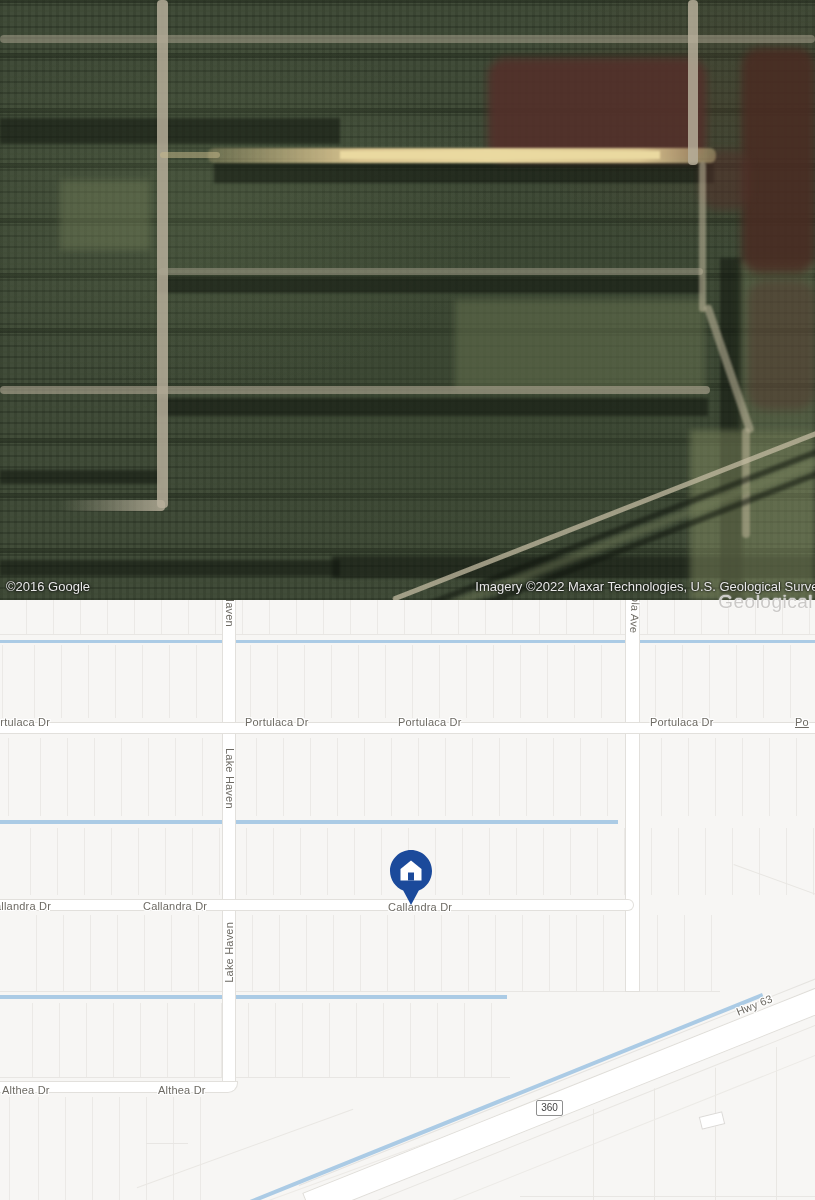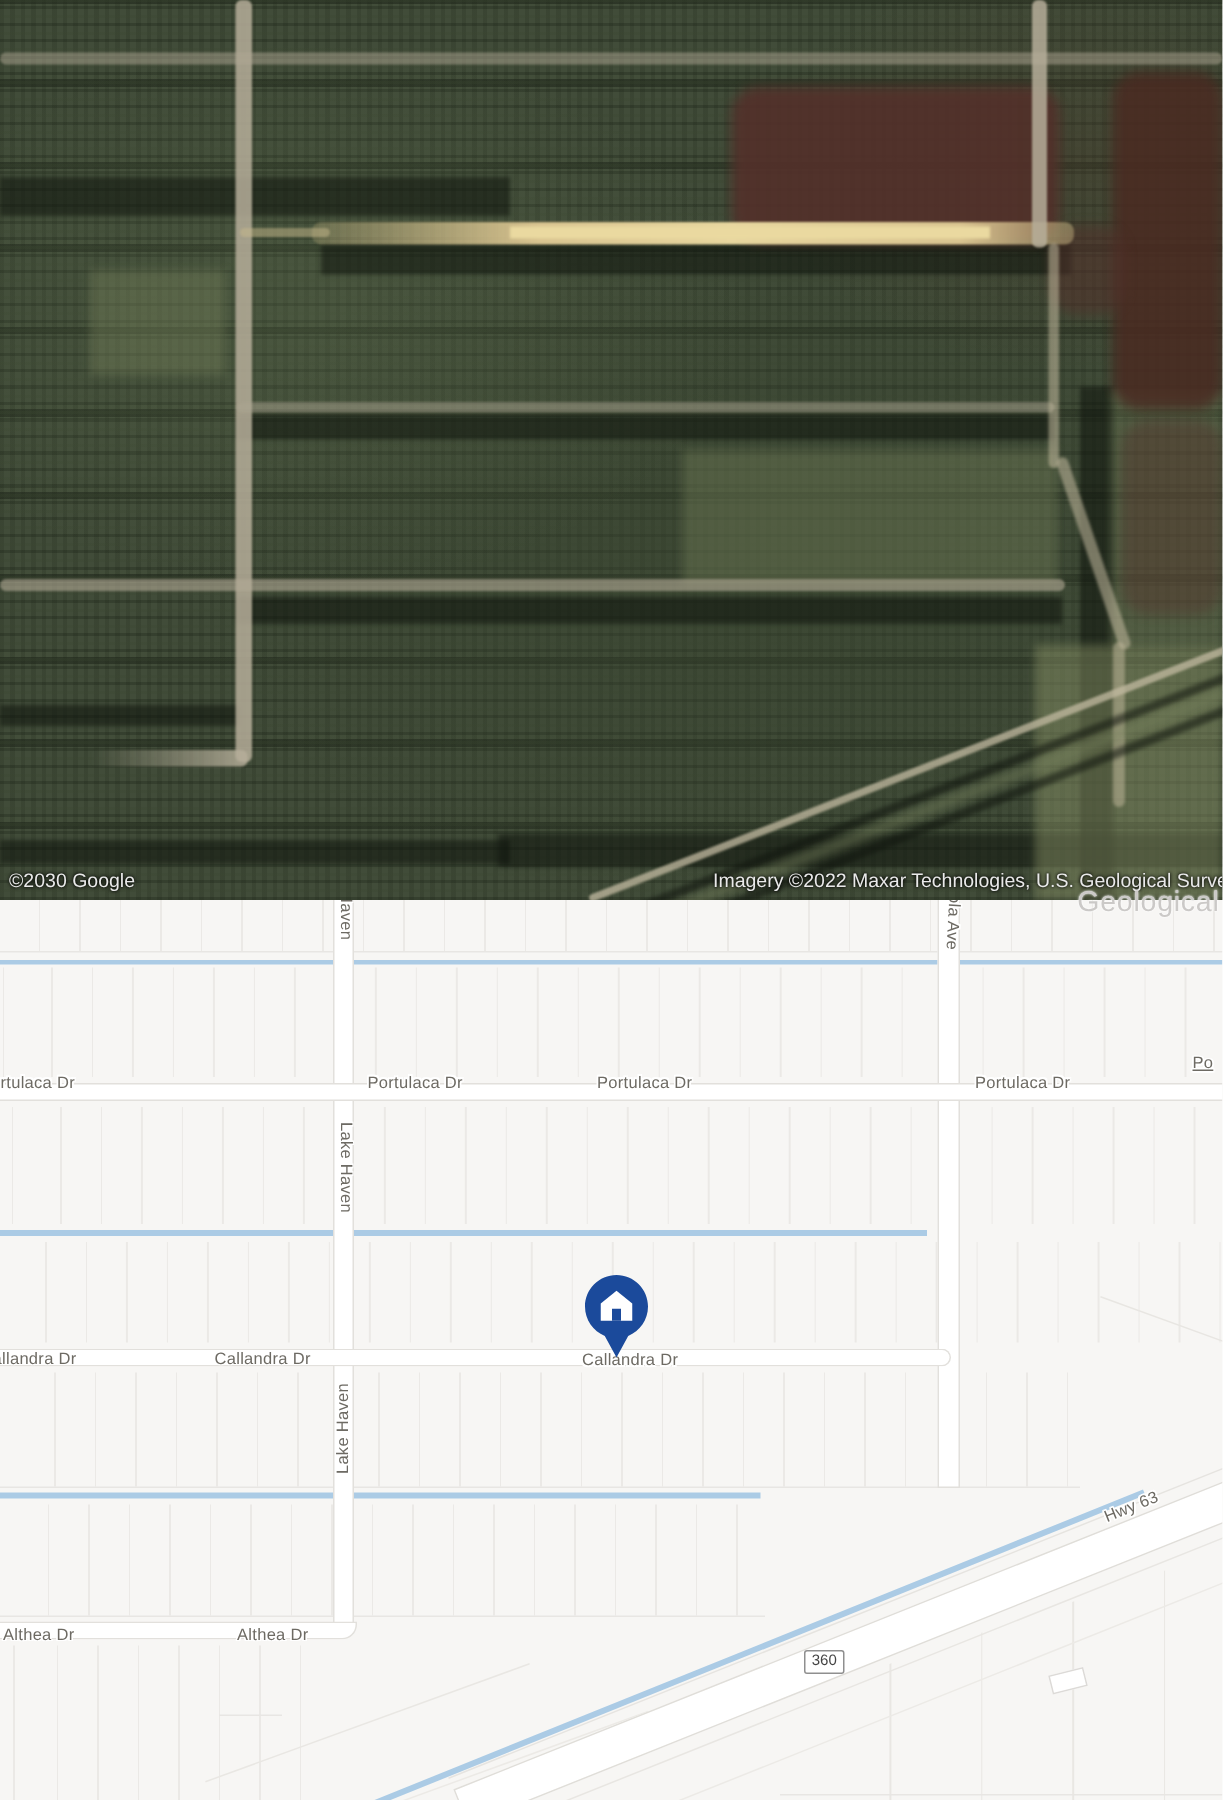--- a/index.html
+++ b/index.html
@@ -86,21 +86,21 @@
     <div class="sb sroad" style="left:688px;top:0;width:10px;height:165px;"></div>
     <div class="sb sroad" style="left:699px;top:162px;width:7px;height:150px;background:rgba(195,185,158,.55);filter:blur(1px);"></div>
     <div class="sb sroad" style="left:703px;top:305px;width:8px;height:135px;background:rgba(195,185,158,.55);filter:blur(1px);transform:rotate(-19deg);transform-origin:top center;"></div>
     <div class="sb sroad" style="left:742px;top:428px;width:8px;height:110px;background:rgba(195,185,158,.5);filter:blur(1px);"></div>
 
     <div class="sb sroad" style="left:377px;top:513px;width:460px;height:5px;background:rgba(195,187,162,.75);transform:rotate(-21.4deg);"></div>
     <div class="sb dark" style="left:380px;top:530px;width:460px;height:6px;transform:rotate(-21.4deg);"></div>
     <div class="sb" style="left:385px;top:538px;width:455px;height:8px;background:rgba(120,130,92,.4);filter:blur(2px);transform:rotate(-21.4deg);"></div>
     <div class="sb dark" style="left:400px;top:548px;width:440px;height:6px;transform:rotate(-21.4deg);"></div>
 
-    <div class="sat-attr" style="left:6px;">©2030 Google</div>
+    <div class="sat-attr" style="left:6px;">©2016 Google</div>
     <div class="sat-attr" style="right:-10px;">Imagery ©2022 Maxar Technologies, U.S. Geological Survey</div>
   </div>
 
   <div id="map">
 
     <div class="band" style="left:0;top:0;width:815px;height:34px;border-bottom:1px solid #e8e6e3;"></div>
     <div class="band" style="left:0;top:45px;width:815px;height:73px;background-position:8px 0;"></div>
     <div class="band" style="left:0;top:138px;width:815px;height:78px;background-position:14px 0;"></div>
     <div class="band" style="left:0;top:228px;width:815px;height:67px;background-position:4px 0;"></div>
     <div class="band" style="left:0;top:315px;width:720px;height:76px;border-bottom:1px solid #e8e6e3;background-position:10px 0;"></div>
@@ -129,21 +129,21 @@
     <div class="road" style="left:0;top:299px;width:634px;height:12px;border-left:none;border-radius:0 6px 6px 0;"></div>
     <div class="road" style="left:0;top:481px;width:238px;height:12px;border-left:none;border-radius:0 0 10px 0;"></div>
     <div class="road" style="left:287px;top:488px;width:560px;height:26px;transform:rotate(-21.8deg);border-color:#e0ded9;"></div>
 
     <div id="building"></div>
 
     <div class="mlabel" style="left:-6px;top:115px;">ortulaca Dr</div>
     <div class="mlabel" style="left:245px;top:115px;">Portulaca Dr</div>
     <div class="mlabel" style="left:398px;top:115px;">Portulaca Dr</div>
     <div class="mlabel" style="left:650px;top:115px;">Portulaca Dr</div>
-    <div class="mlabel" style="left:795px;top:102px;text-decoration:underline;">Po</div>
+    <div class="mlabel" style="left:795px;top:115px;text-decoration:underline;">Po</div>
 
     <div class="mlabel" style="left:-5px;top:299px;">allandra Dr</div>
     <div class="mlabel" style="left:143px;top:299px;">Callandra Dr</div>
     <div class="mlabel" style="left:388px;top:300px;">Callandra Dr</div>
 
     <div class="mlabel" style="left:2px;top:483px;">Althea Dr</div>
     <div class="mlabel" style="left:158px;top:483px;">Althea Dr</div>
 
     <div class="mlabel vlabel" style="left:222px;top:-6px;">Haven</div>
     <div class="mlabel vlabel" style="left:222px;top:148px;">Lake Haven</div>

